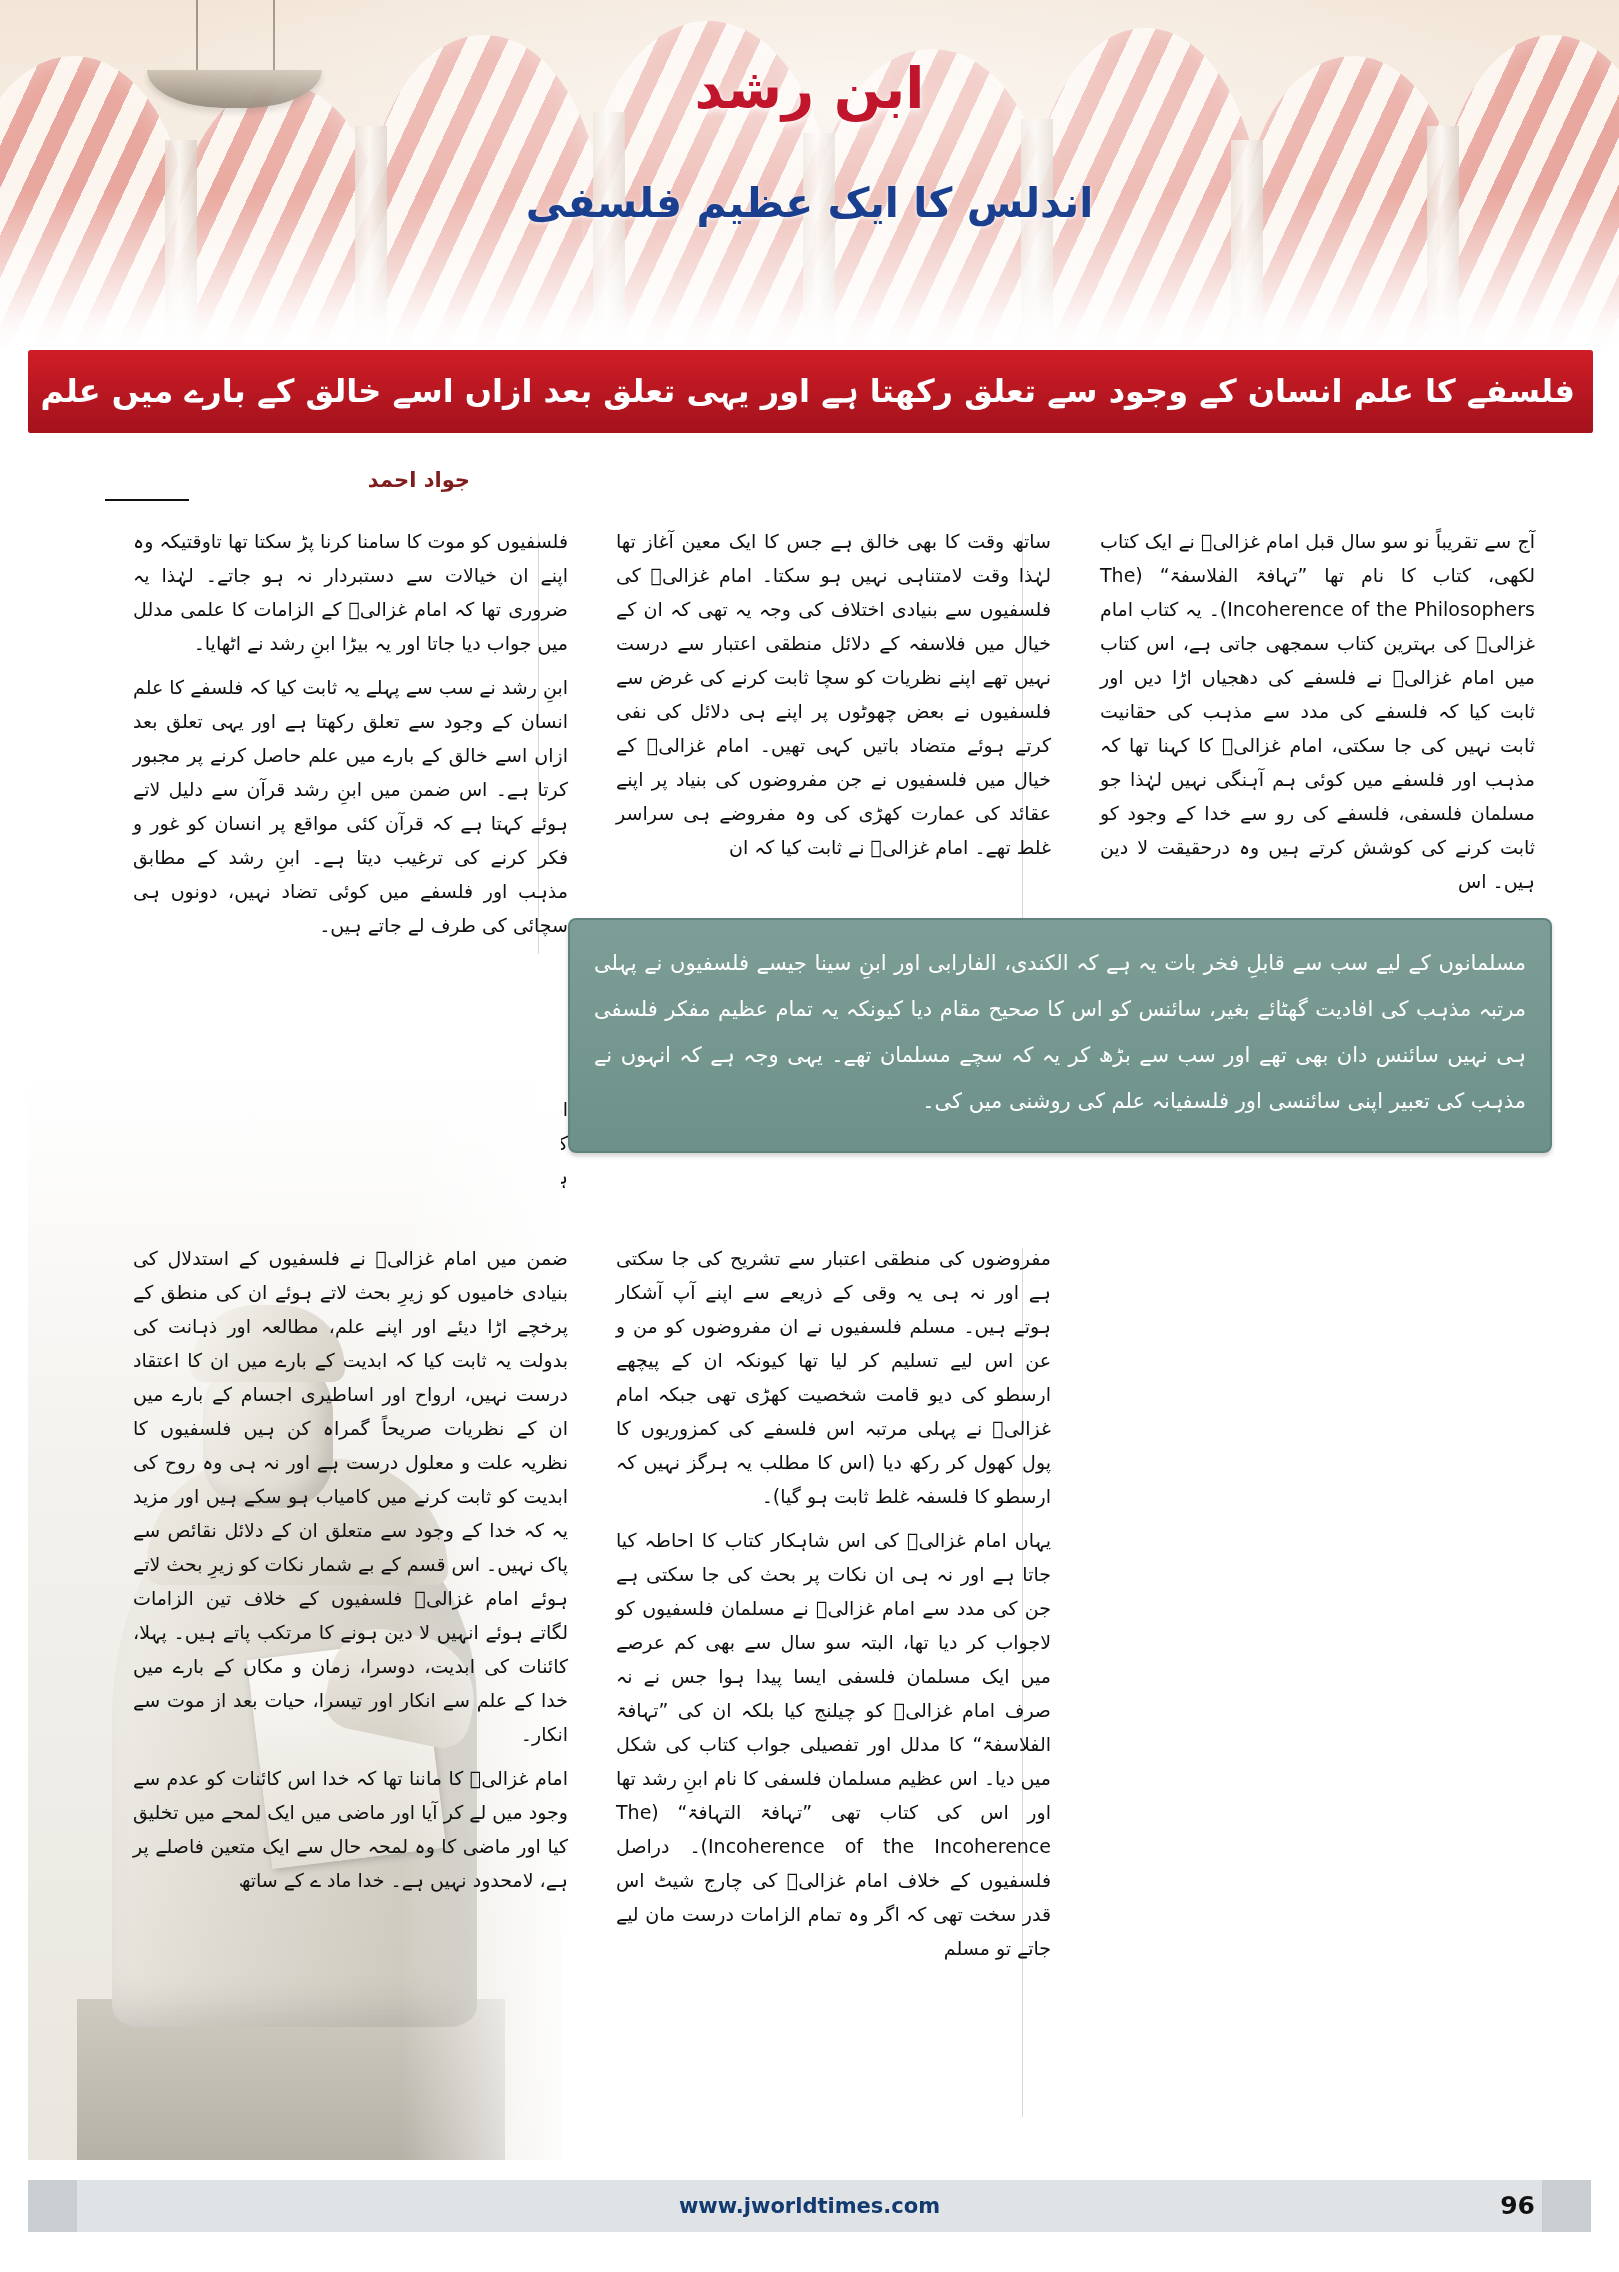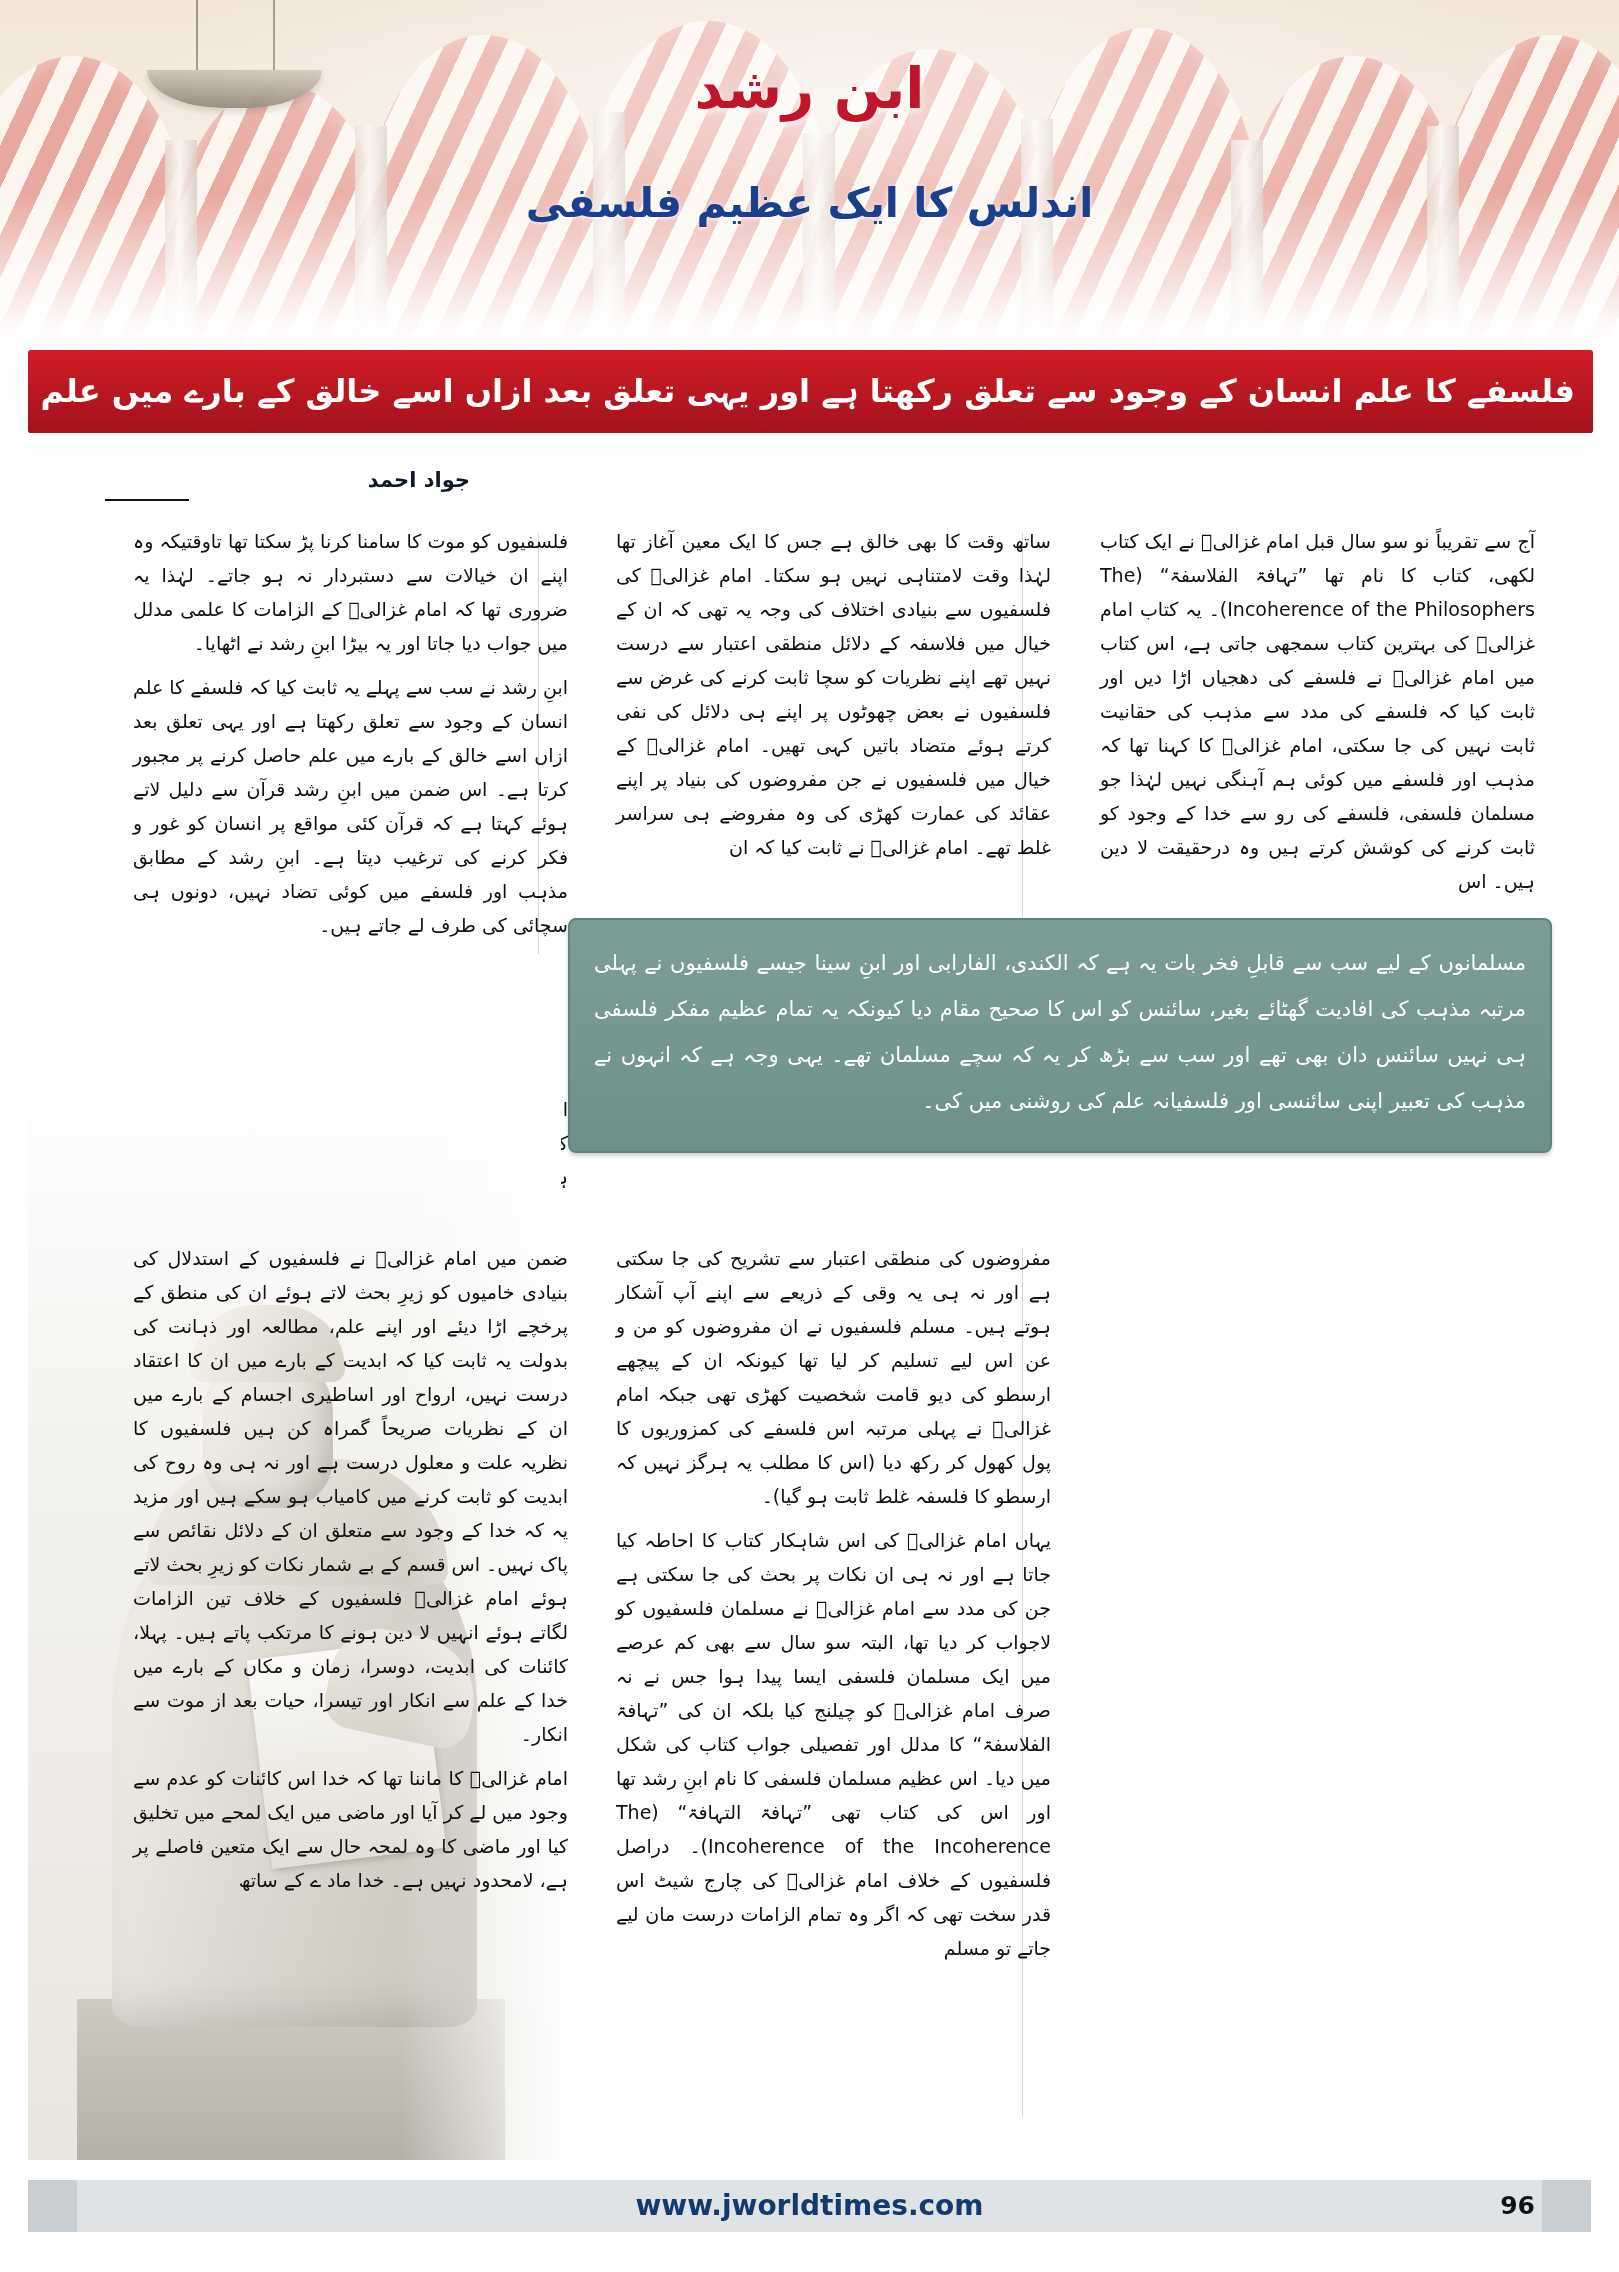--- a/index.html
+++ b/index.html
@@ -124,21 +124,21 @@
   
   .byline {
     position: absolute;
     top: 468px;
     left: 105px;
     width: 365px;
     direction: rtl;
     text-align: right;
     font-size: 21px;
     font-weight: bold;
-    color: #0f172a;
+    color: #7f1d1d;
   }
   .byline-rule {
     position: absolute;
     top: 499px;
     left: 105px;
     width: 84px;
     height: 2.1px;
     background: #111;
   }
 
@@ -282,21 +282,21 @@
     position: absolute;
     left: 28px; right: 28px; top: 0;
     height: 52px;
     background: #dfe3e6;
   }
   .footer-url {
     position: absolute;
     left: 0; right: 0; top: 0;
     line-height: 52px;
     text-align: center;
-    font-size: 28px;
+    font-size: 21px;
     font-weight: bold;
     color: #123a6e;
   }
   .footer-page {
     position: absolute;
     right: 84px;
     top: 0;
     line-height: 52px;
     font-size: 25px;
     font-weight: bold;

